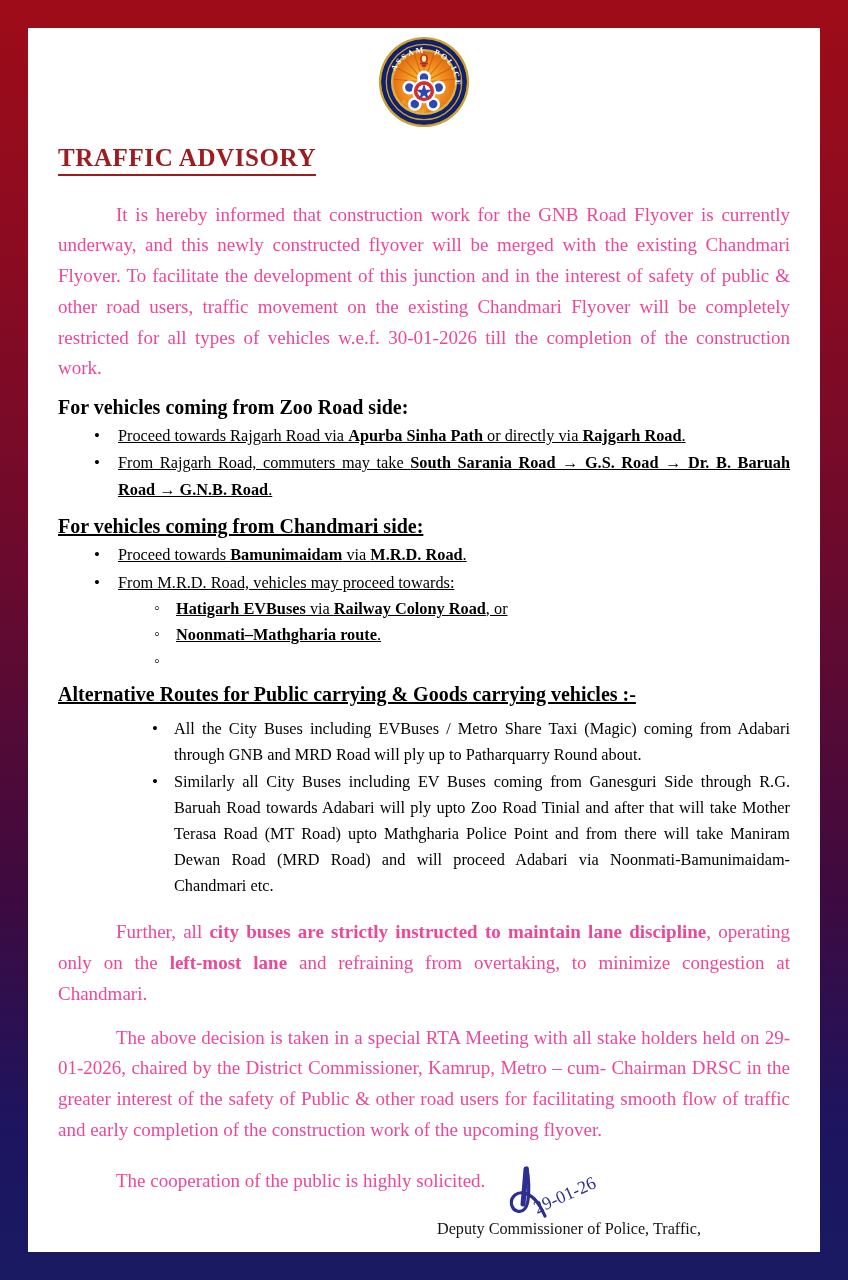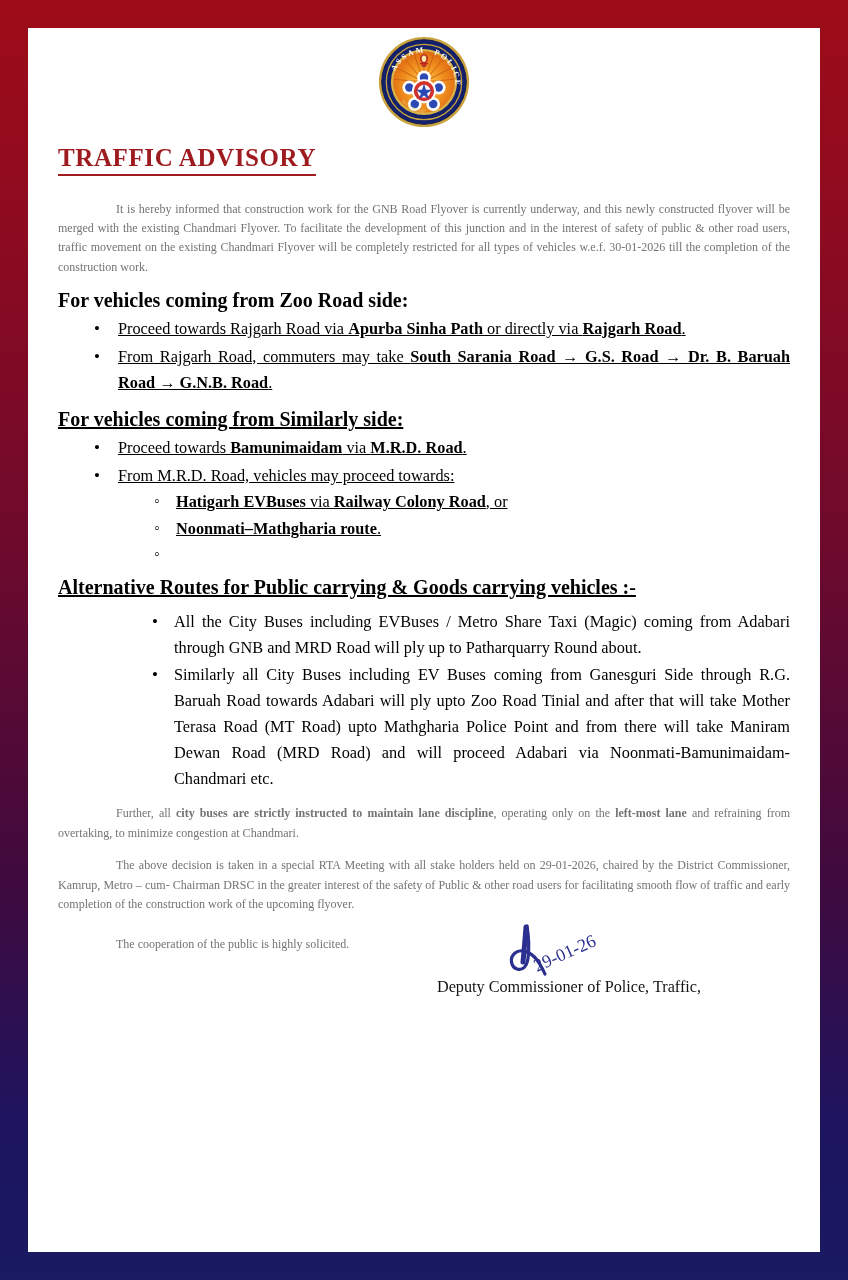--- a/index.html
+++ b/index.html
@@ -43,23 +43,23 @@
     padding-bottom: 2px;
     display: inline-block;
   }
 
   
   .body-text { margin-top: 24px; }
   p.para {
     margin: 0 0 0 0;
     text-align: justify;
     text-justify: inter-word;
-    font-size: 12px;
+    font-size: 19px;
     line-height: 1.62;
-    color: #737373;
+    color: #ec4899;
     text-indent: 58px;
   }
   p.para + p.para { margin-top: 13px; }
   b, strong { font-weight: bold; }
 
   h3.sec-plain {
     font-size: 16.3px;
     font-weight: normal;
     margin: 16px 0 0 0;
     text-decoration: underline;
@@ -247,40 +247,40 @@
       <p class="para"><span>It is hereby informed that construction work for the GNB Road Flyover is currently underway, and this newly constructed flyover will be merged with the existing Chandmari Flyover. To facilitate the development of this junction and in the interest of safety of public &amp; other road users, traffic movement on the existing Chandmari Flyover will be completely restricted for all types of vehicles w.e.f. 30-01-2026 till the completion of the construction work.</span></p>
 
 
 
       <h3 class="sec-bold"><span>For vehicles coming from Zoo Road side:</span></h3>
       <ul class="lvl1">
         <li><span>Proceed towards Rajgarh Road via </span><b>Apurba Sinha Path</b><span> or directly via </span><b>Rajgarh Road</b><span>.</span></li>
         <li><span>From Rajgarh Road, commuters may take </span><b>South Sarania Road → G.S. Road → Dr. B. Baruah Road → G.N.B. Road</b><span>.</span></li>
       </ul>
 
-      <h3 class="sec-bold ul"><span>For vehicles coming from Similarly side:</span></h3>
+      <h3 class="sec-bold ul"><span>For vehicles coming from Chandmari side:</span></h3>
       <ul class="lvl1">
         <li><span>Proceed towards </span><b>Bamunimaidam</b><span> via </span><b>M.R.D. Road</b><span>.</span></li>
         <li><span>From M.R.D. Road, vehicles may proceed towards:</span>
           <ul class="lvl2">
             <li><b>Hatigarh EVBuses</b><span> via </span><b>Railway Colony Road</b><span>, or</span></li>
             <li><b>Noonmati–Mathgharia route</b><span>.</span></li>
             <li class="empty"></li>
           </ul>
         </li>
       </ul>
 
       <h3 class="sec-bold ul"><span>Alternative Routes for Public carrying &amp; Goods carrying vehicles :-</span></h3>
 
       <ul class="wide">
         <li><span>All the City Buses including EVBuses / Metro Share Taxi (Magic) coming from Adabari through GNB and MRD Road will ply up to Patharquarry Round about.</span></li>
         <li><span>Similarly all City Buses including EV Buses coming from Ganesguri Side through R.G. Baruah Road towards Adabari will ply upto Zoo Road Tinial and after that will take Mother Terasa Road (MT Road) upto Mathgharia Police Point and from there will take Maniram Dewan Road (MRD Road) and will proceed Adabari via Noonmati-Bamunimaidam- Chandmari etc.</span></li>
       </ul>
 
-      <p class="para" style="margin-top:12px"><span>Further, all </span><b>city buses are strictly instructed to maintain lane discipline</b><span>, operating only on the </span><b>left-most lane</b><span> and refraining from overtaking, to minimize congestion at Chandmari.</span></p>
+      <p class="para" style="margin-top:18px"><span>Further, all </span><b>city buses are strictly instructed to maintain lane discipline</b><span>, operating only on the </span><b>left-most lane</b><span> and refraining from overtaking, to minimize congestion at Chandmari.</span></p>
 
       <p class="para"><span>The above decision is taken in a special RTA Meeting with all stake holders held on 29-01-2026, chaired by the District Commissioner, Kamrup, Metro – cum- Chairman DRSC in the greater interest of the safety of Public &amp; other road users for facilitating smooth flow of traffic and early completion of the construction work of the upcoming flyover.</span></p>
 
       <p class="para" style="margin-top:20px"><span>The cooperation of the public is highly solicited.</span></p>
 
       <div class="sig-block">
         <div class="sig-inner">
           <span class="sig-mark">
             <svg viewBox="0 0 150 62" width="150" height="62" aria-hidden="true">
               <path d="M42,2 C44,14 44,26 43,34 C42,42 38,47 32,45 C26,43 24,34 30,29 C36,24 46,28 52,36 C56,41 58,46 60,50" fill="none" stroke="#2b2f8f" stroke-width="3.2" stroke-linecap="round"></path>

